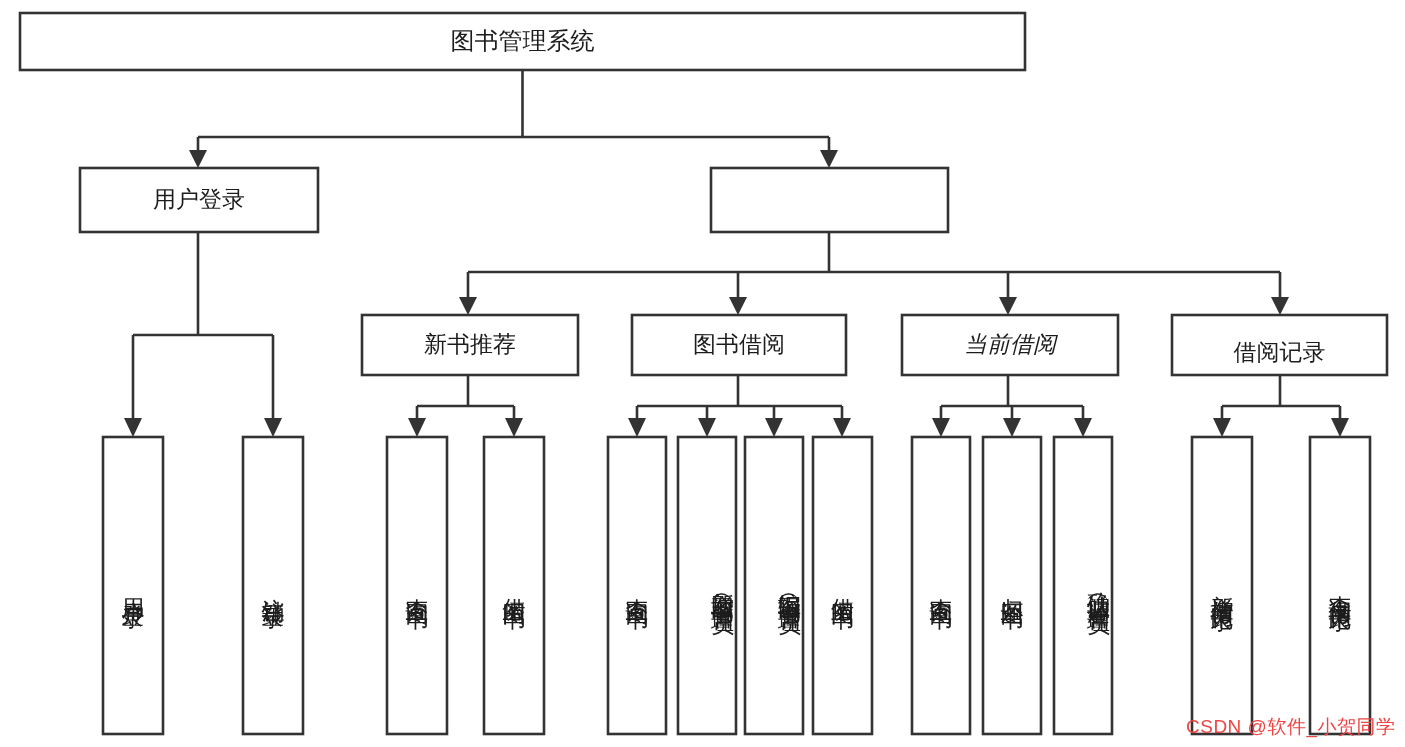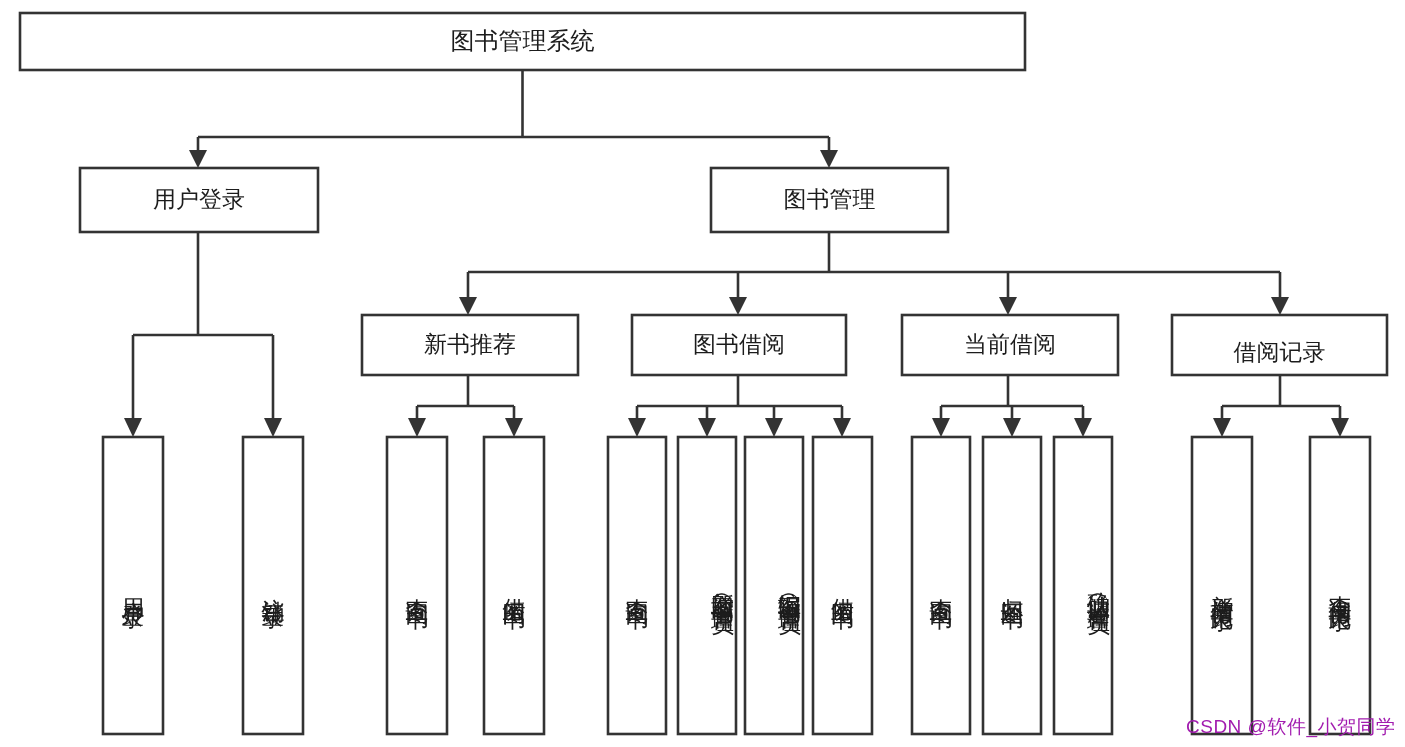--- a/index.html
+++ b/index.html
@@ -71,21 +71,21 @@
   }
   .label-v-short {
     align-items: center;
     padding-top: 0;
   }
   .watermark {
     position: absolute;
     left: 1186px;
     top: 714px;
     font-size: 19px;
-    color: #a21caf;
+    color: #ef4444;
     font-family: "Liberation Sans", "DejaVu Sans", sans-serif;
     white-space: nowrap;
     letter-spacing: 0.5px;
   }
 </style>
 </head>
 <body>
 
 <div id="diagram-root">
 
@@ -176,25 +176,24 @@
     <path class="connector" d="M1222,406 L1340,406"></path>
     <path class="connector" d="M1222,406 L1222,421"></path>
     <polygon class="arrow-head" points="1213,418 1231,418 1222,437"></polygon>
     <path class="connector" d="M1340,406 L1340,421"></path>
     <polygon class="arrow-head" points="1331,418 1349,418 1340,437"></polygon>
   </svg>
 
   <div class="node-label label-root" style="left:20px; top:13px; width:1005px; height:57px;border-radius:11px;">图书管理系统</div>
 
   <div class="node-label label-h" style="left:80px; top:168px; width:238px; height:64px;">用户登录</div>
-  <div class="node-label label-h" style="left:711px; top:168px; width:237px; height:64px;">图书管理</div>
 
   <div class="node-label label-h" style="left:362px; top:315px; width:216px; height:60px;">新书推荐</div>
   <div class="node-label label-h" style="left:632px; top:315px; width:214px; height:60px;border-radius:10px;">图书借阅</div>
-  <div class="node-label label-h" style="left:902px; top:315px; width:216px; height:60px;">当前借阅</div>
+  <div class="node-label label-h" style="left:902px; top:315px; width:216px; height:60px;font-style:italic;">当前借阅</div>
   <div class="node-label label-h" style="left:1172px; top:315px; width:215px; height:76px;font-family:Liberation Serif, serif;">借阅记录</div>
 
   <div class="node-label label-v label-v-short" style="left:103px; top:437px; width:60px; height:297px;">用户登录</div>
   <div class="node-label label-v label-v-short" style="left:243px; top:437px; width:60px; height:297px;">注销登录</div>
   <div class="node-label label-v label-v-short" style="left:387px; top:437px; width:60px; height:297px;">查询图书</div>
   <div class="node-label label-v label-v-short" style="left:484px; top:437px; width:60px; height:297px;">借阅图书</div>
   <div class="node-label label-v label-v-short" style="left:608px; top:437px; width:58px; height:297px;">查询图书</div>
   <div class="node-label label-v" style="left:678px; top:437px; width:58px; height:297px;">新增图书（管理员）</div>
   <div class="node-label label-v" style="left:745px; top:437px; width:58px; height:297px;">编辑图书（管理员）</div>
   <div class="node-label label-v label-v-short" style="left:813px; top:437px; width:59px; height:297px;">借阅图书</div>

